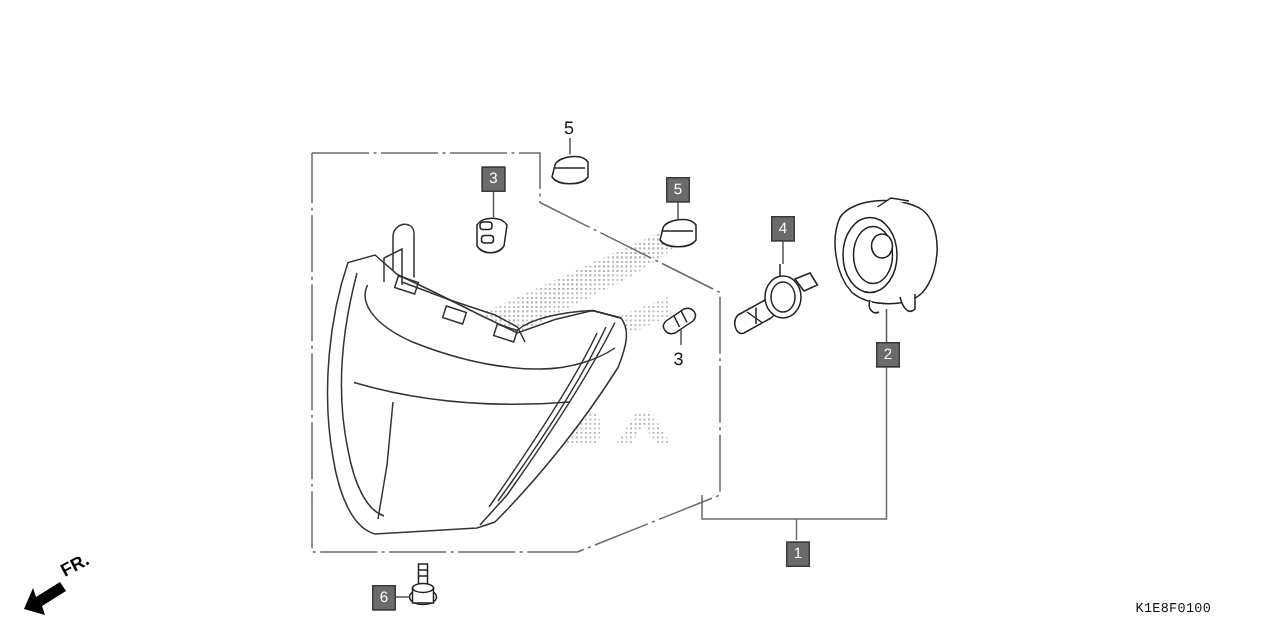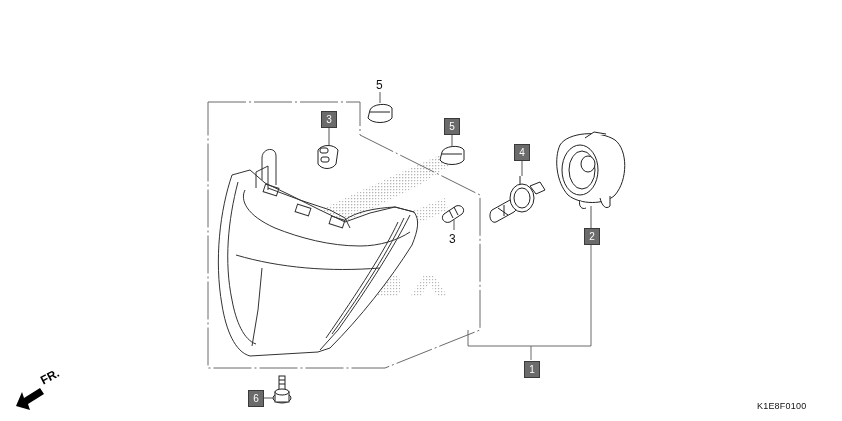--- a/index.html
+++ b/index.html
@@ -8,21 +8,21 @@
     .label-box {
       position: absolute; width: 14px; height: 15px; background: #6b6b6b;
       border: 1px solid #3a3a3a; color: #ffffff; font-size: 10px; line-height: 15px;
       text-align: center; font-family: "Liberation Sans", sans-serif; box-sizing: content-box;
     }
     .label-plain {
       position: absolute; color: #111111; font-size: 12px; font-family: "Liberation Sans", sans-serif;
     }
     .diagram-code {
       position: absolute; left: 757px; top: 401px; font-size: 9px; color: #111;
-      font-family: Liberation Sans, sans-serif; letter-spacing: 0.2px;
+      font-family: Liberation Mono, monospace; letter-spacing: 0.2px;
     }
     .fr-text {
       position: absolute; left: 38px; top: 375px; font-size: 12px; font-weight: bold;
       color: #000; transform: rotate(-28deg); transform-origin: left top;
       font-family: "Liberation Sans", sans-serif;
     }
   </style>
 </head>
 <body>
 

